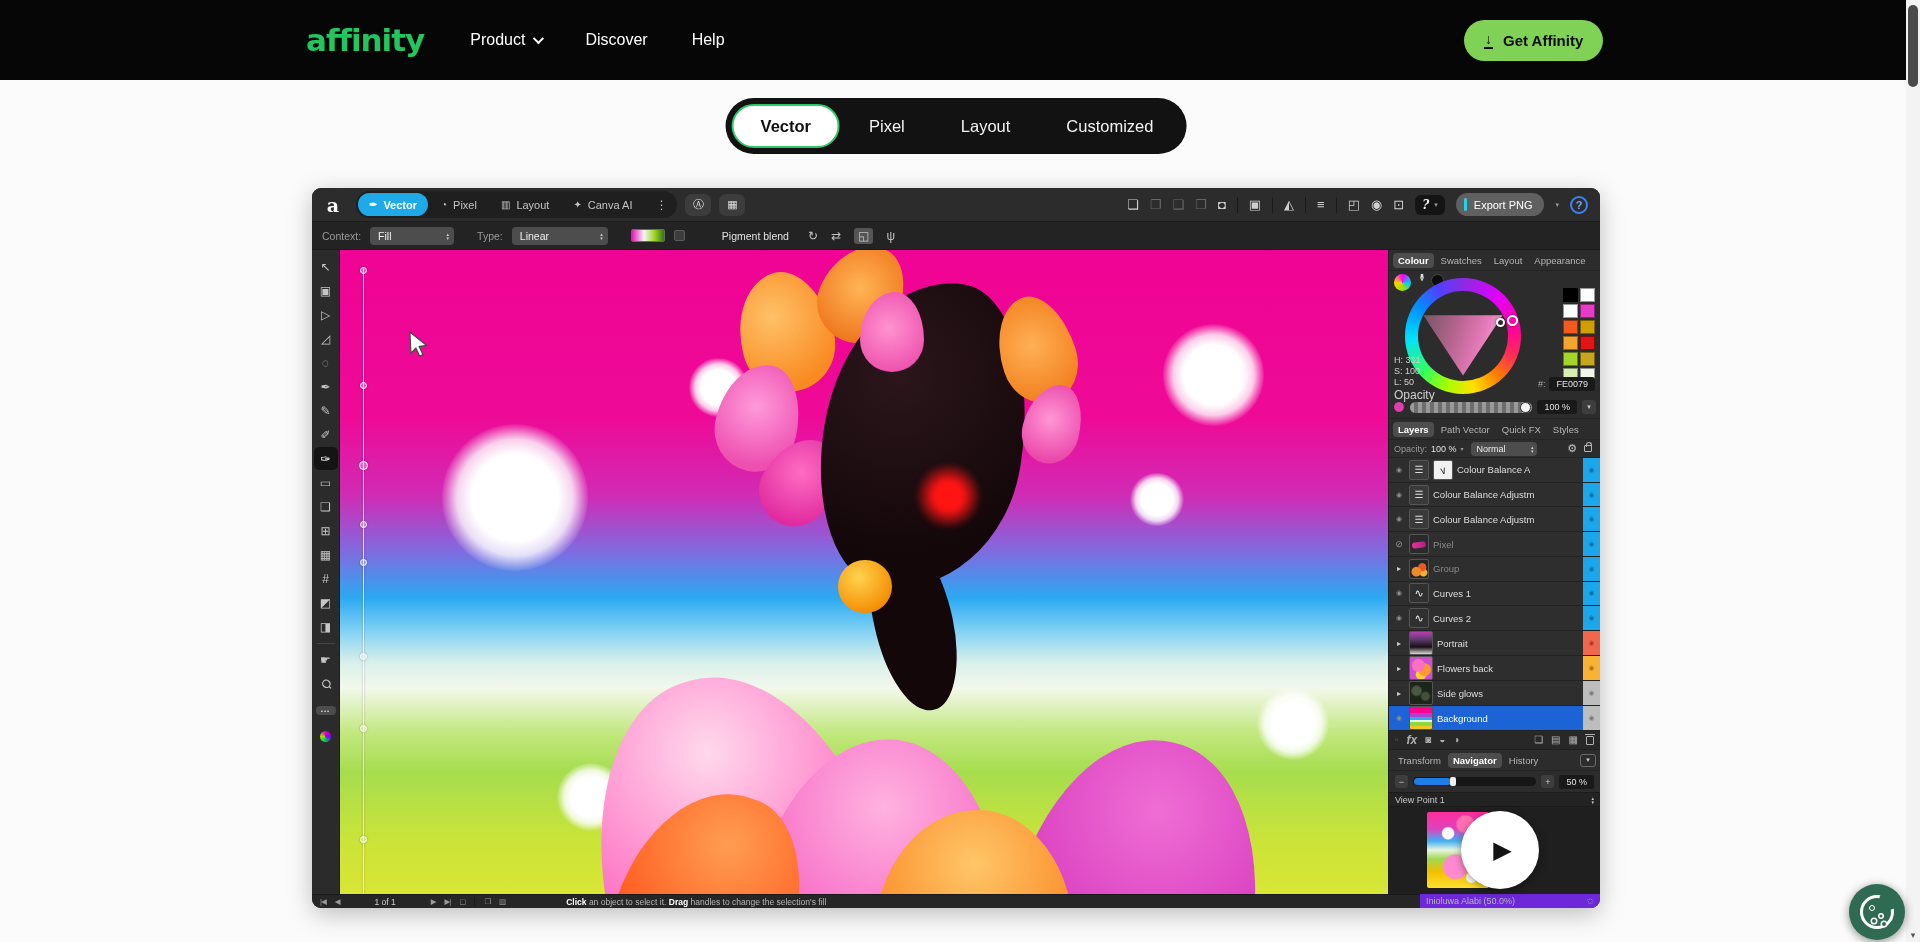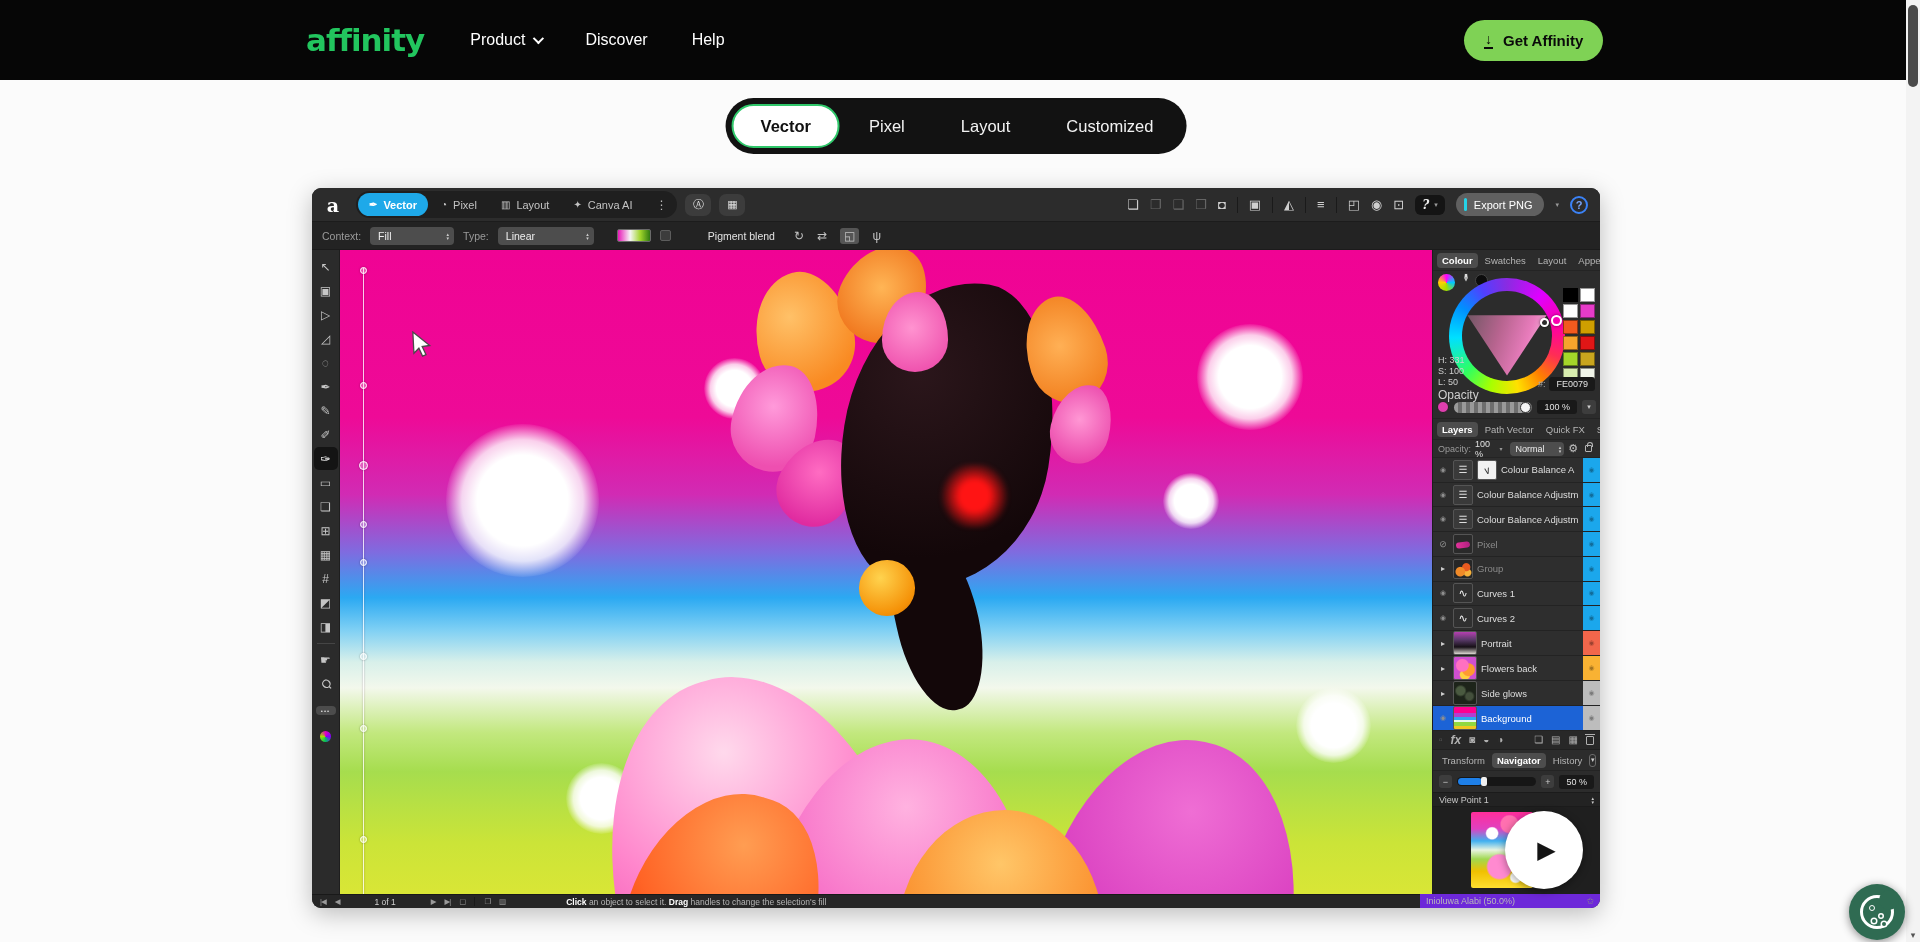--- a/index.html
+++ b/index.html
@@ -145,21 +145,21 @@
     background:radial-gradient(circle at 50% 28%,#ffc668,#fb9230 60%,#ef6612 95%); }
 
   .grad-line { position:absolute; left:23px; top:18px; bottom:0; width:1px;
     background:rgba(255,255,255,.8); box-shadow:0 0 2px rgba(60,0,60,.4); }
   .ghandle { position:absolute; left:20px; width:7px; height:7px; border:1px solid #fff;
     border-radius:50%; background:rgba(255,255,255,.3); box-shadow:0 0 2px rgba(0,0,0,.35); }
   .ghandle.big { width:9px; height:9px; left:19px; }
   .cursor-svg { position:absolute; left:6.5%; top:12.5%; }
 
   
-  .rpanel { width:168px; background:#2c2c2c; border-left:1px solid #1d1d1d; display:flex;
+  .rpanel { width:212px; background:#2c2c2c; border-left:1px solid #1d1d1d; display:flex;
     flex-direction:column; flex:none; font-size:10px; }
   .ptabs { height:21px; display:flex; align-items:center; gap:2px; padding:0 4px; flex:none;
     border-bottom:1px solid #242424; }
   .ptab { color:#b5b5b5; font-size:9.5px; padding:2px 5px; border-radius:4px; cursor:pointer; white-space:nowrap; }
   .ptab.active { background:#4d4d4d; color:#fff; font-weight:700; }
   .ptab-chev { margin-left:auto; width:16px; height:13px; border:1px solid #6a6a6a; border-radius:3px;
     color:#ccc; font-size:7px; display:flex; align-items:center; justify-content:center; cursor:pointer; }
   .ptab-chev::before { content:"▾"; }
 
   .colour-sec { height:148px; position:relative; flex:none; border-bottom:1px solid #242424; }
@@ -447,21 +447,21 @@
 
   <div class="ctx">
     <span class="ctx-label">Context:</span>
     <div class="select sel-fill">
       <span class="grow">Fill</span>
       <span class="stepper">
           <span>▴</span>
           <span>▾</span>
         </span>
     </div>
-    <span class="ctx-label" style="margin-left:0;">Type:</span>
+    <span class="ctx-label" style="margin-left:14px;">Type:</span>
     <div class="select sel-type">
       <span class="grow">Linear</span>
       <span class="stepper">
           <span>▴</span>
           <span>▾</span>
         </span>
     </div>
     <div class="grad-swatch"></div>
     <span class="chk"></span>
     <span style="color:#e2e2e2;font-size:10.5px;padding-left:28px;">Pigment blend</span>

